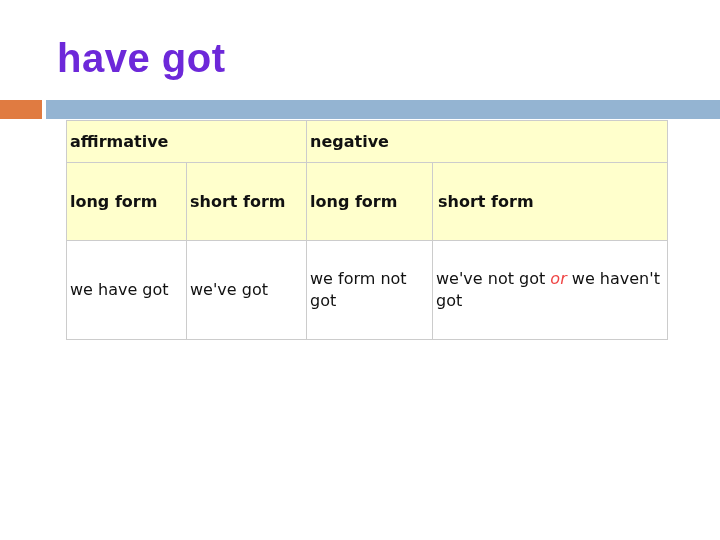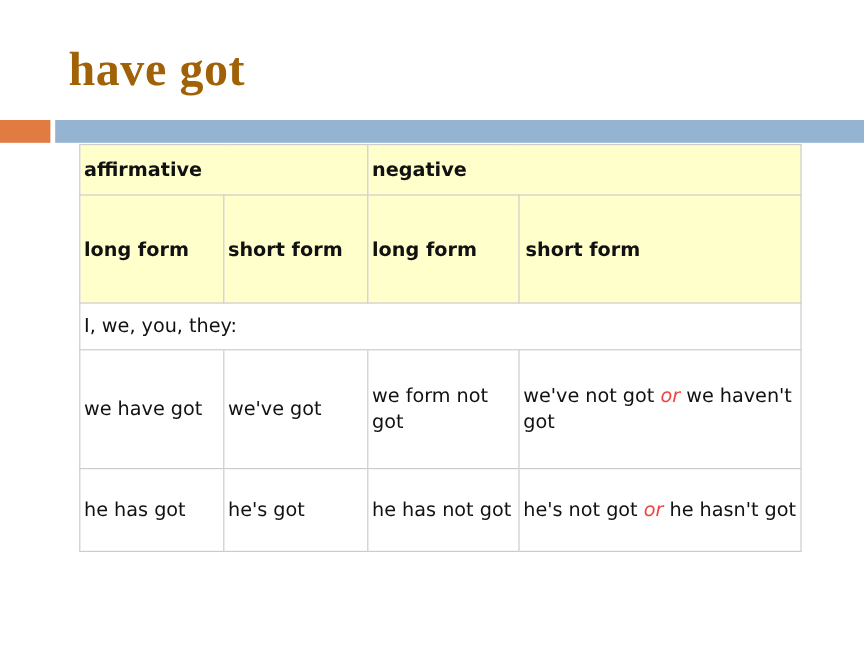--- a/index.html
+++ b/index.html
@@ -1,24 +1,24 @@
 <!DOCTYPE html>
 <html><head>
 <meta charset="utf-8">
 <style>
   html, body { margin:0; padding:0; }
   body { width:720px; height:540px; background:#ffffff; position:relative; overflow:hidden; font-family:"DejaVu Sans", sans-serif; }
-  .title { position:absolute; left:57px; top:34px; font-family:Liberation Serif, serif; font-weight:bold; font-size:40px; color:#a16207; letter-spacing:0.5px; margin:0; line-height:48px; }
+  .title { position:absolute; left:57px; top:34px; font-family:Liberation Sans, sans-serif; font-weight:bold; font-size:40px; color:#6d28d9; letter-spacing:0.5px; margin:0; line-height:48px; }
   .bar-orange { position:absolute; left:0; top:100px; width:42px; height:19px; background:#e07b41; }
   .bar-blue { position:absolute; left:46px; top:100px; width:674px; height:19px; background:#94b4d2; }
   table.grammar { position:absolute; left:66px; top:120px; width:601px; border-collapse:collapse; table-layout:fixed; }
   table.grammar td { border:1px solid #cccccc; padding:0 3px; vertical-align:middle; font-size:16px; color:#111111; line-height:22px; font-family:"DejaVu Sans", sans-serif; }
   tr.h1 td, tr.h2 td { background:#ffffcc; font-weight:bold; }
   tr.h1 { height:42px;padding-left:16px; }
-  tr.h2 { height:90px;padding-left:20px; }
+  tr.h2 { height:78px;padding-left:20px; }
   tr.group { height:39px; }
   tr.r1 { height:99px; }
   tr.r2 { height:69px; }
   .or { color:#ef4444; font-style:italic; }
 </style>
 </head>
 <body>
 
 <h1 class="title">have got</h1>
 <div class="bar-orange"></div>
@@ -35,29 +35,20 @@
       <tr class="h1">
     <td colspan="2">affirmative</td>
     <td colspan="2">negative</td>
   </tr>
   <tr class="h2">
     <td>long form</td>
     <td>short form</td>
     <td>long form</td>
     <td style="padding-left:5px">short form</td>
   </tr>
-  <tr class="group">
-    <td colspan="4">I, we, you, they:</td>
-  </tr>
   <tr class="r1">
     <td>we have got</td>
     <td>we've got</td>
     <td>we form not got</td>
     <td><span>we've not got</span> <span class="or">or</span> <span>we haven't got</span></td>
   </tr>
-  <tr class="r2">
-    <td>he has got</td>
-    <td>he's got</td>
-    <td>he has not got</td>
-    <td><span>he's not got</span> <span class="or">or</span> <span>he hasn't got</span></td>
-  </tr>
 </tbody>
   </table>
 
 </body></html>

